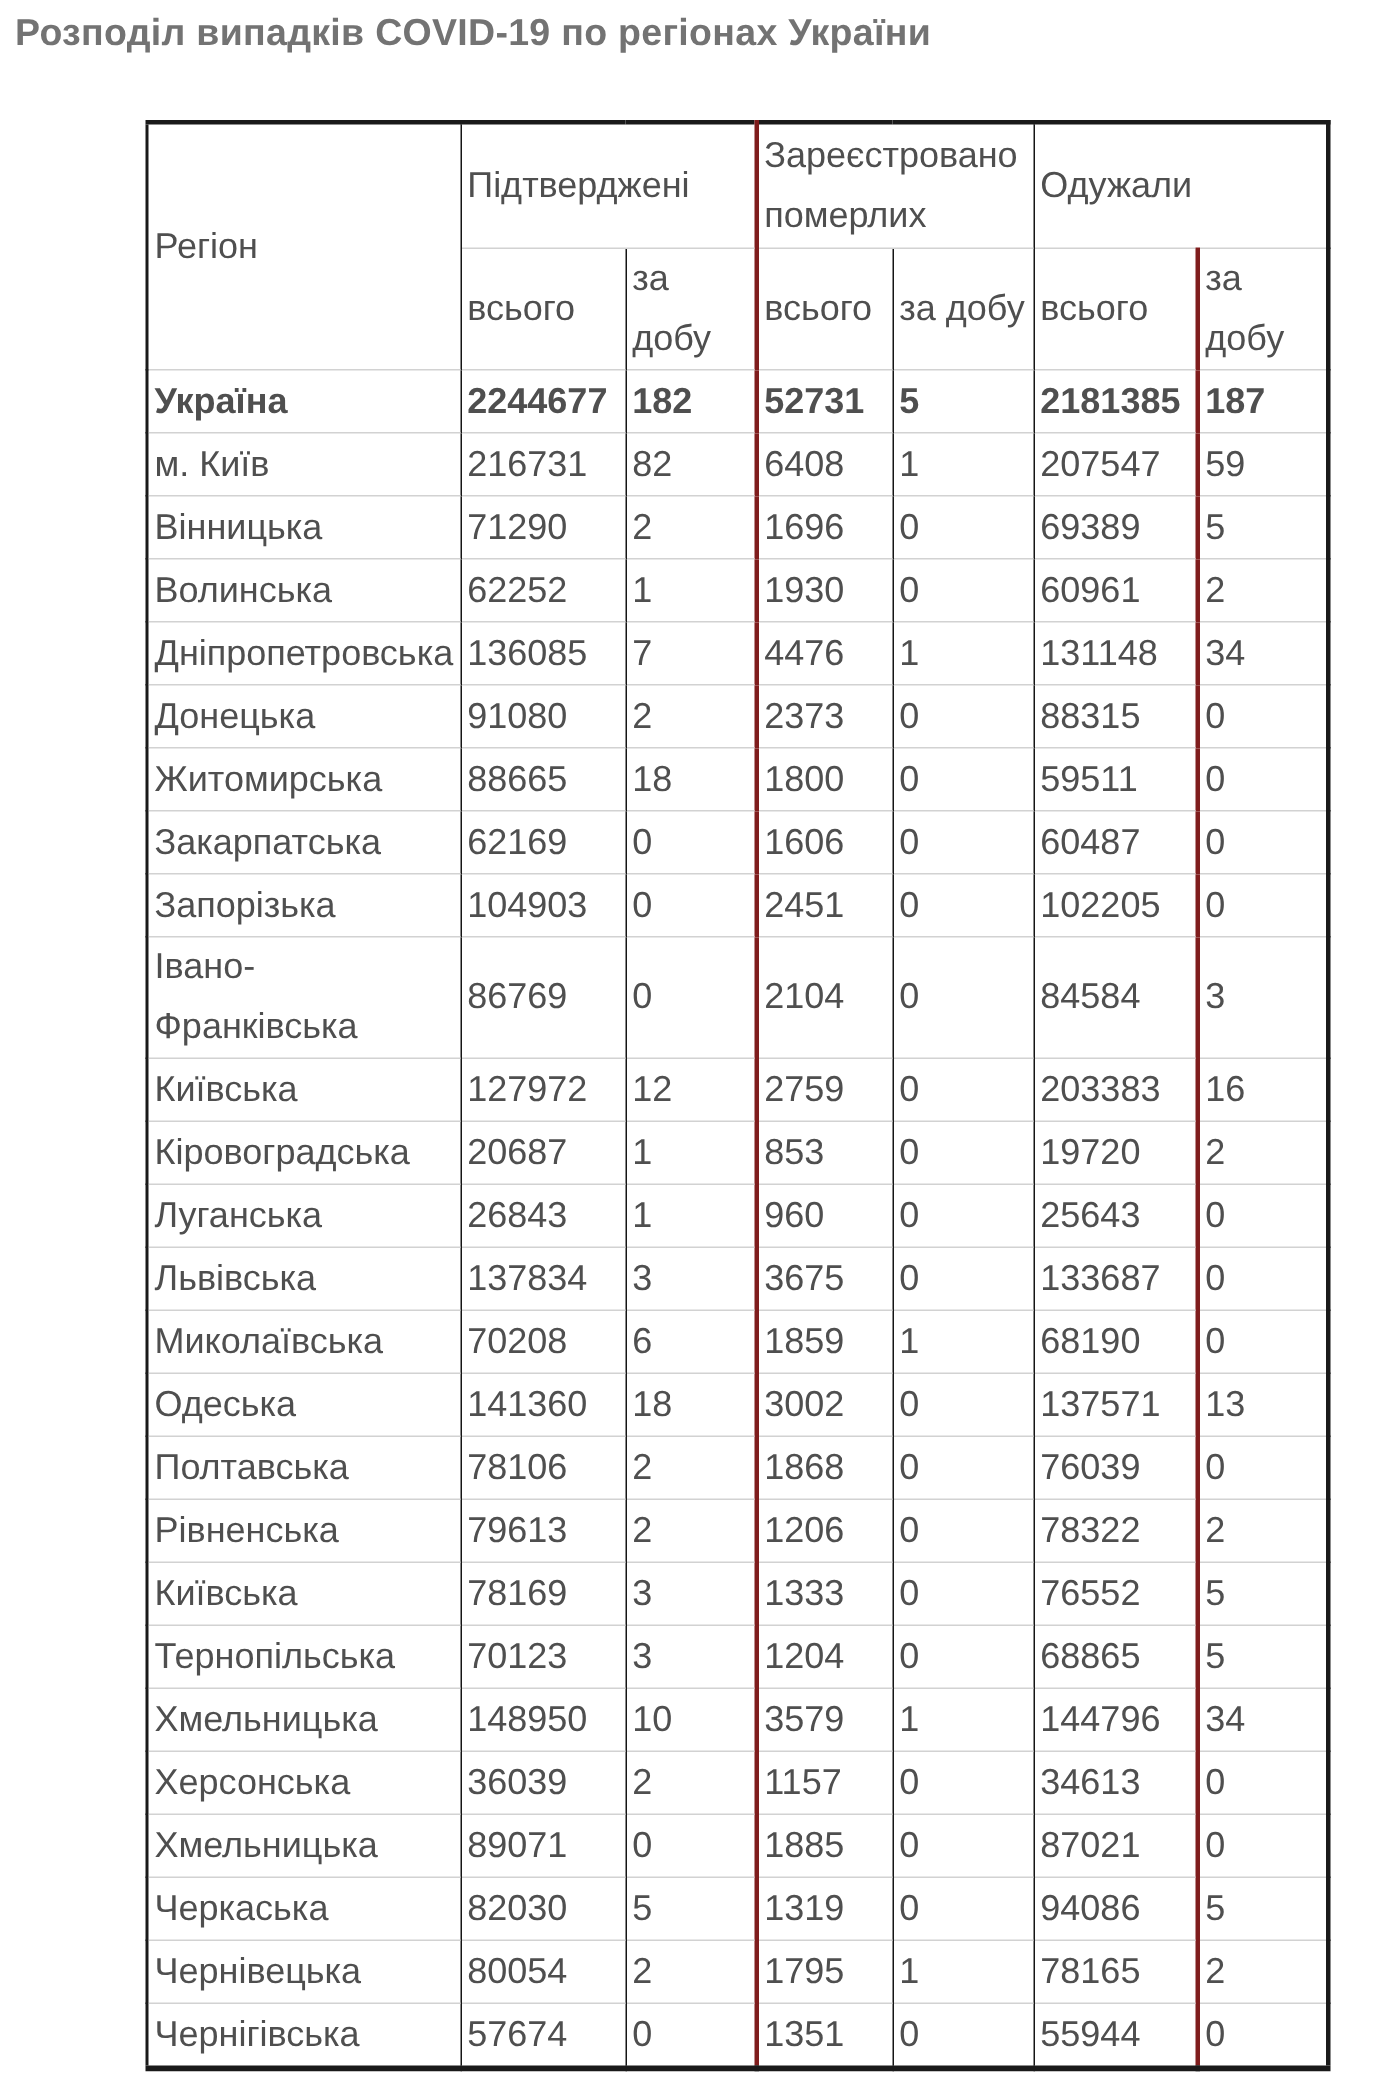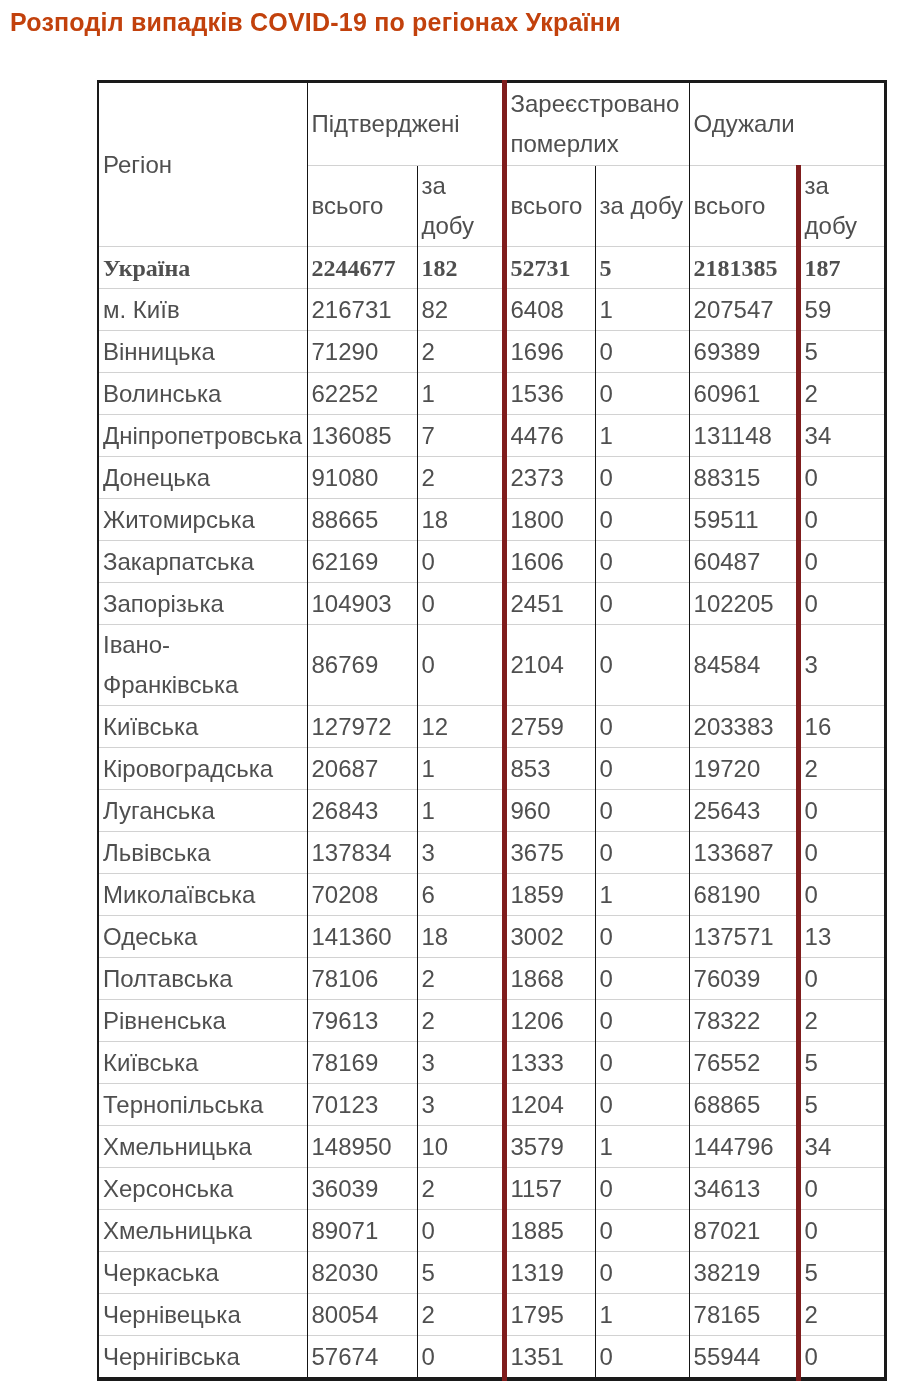--- a/index.html
+++ b/index.html
@@ -6,21 +6,21 @@
     margin:0;
     padding:0;
     background:#ffffff;
     width:916px;
     font-family:"Liberation Sans","DejaVu Sans",sans-serif;
   }
   .page-title{
     margin:8px 0 0 10px;
     font-size:25px;
     font-weight:bold;
-    color:#c2410c;
+    color:#737373;
     letter-spacing:0.2px;
     line-height:28px;
   }
   table.covid{
     margin:44px 0 0 97px;
     border-collapse:collapse;
     table-layout:fixed;
     width:787px;
     color:#4f4f4f;
     font-size:24px;
@@ -38,22 +38,22 @@
     padding:0 4px;
     line-height:40px;
     border-top:1px solid #d2d2d2;
     overflow:visible;
     white-space:normal;
   }
   tr.h1 th{height:82px;}
   tr.h2 th{height:76px;}
   table.covid td{height:41px;}
   .bl-dark{border-left:1px solid #151515;}
-  .bl-light{border-left:5px solid #7f1d1d;}
-  tr.bold td{font-weight:bold;font-family:Liberation Serif, serif;}
+  .bl-light{border-left:3px solid #7f1d1d;}
+  tr.bold td{font-weight:bold;}
 </style>
 </head>
 <body>
 
 <div class="page-title">Розподіл випадків COVID-19 по регіонах України</div>
 
 <table class="covid">
   <colgroup>
     <col style="width:209px">
     <col style="width:110px">
@@ -104,21 +104,21 @@
         <td class="bl-dark">2</td>
         <td class="bl-light">1696</td>
         <td class="bl-dark">0</td>
         <td class="bl-dark">69389</td>
         <td class="bl-light">5</td>
       </tr>
       <tr>
         <td>Волинська</td>
         <td class="bl-dark">62252</td>
         <td class="bl-dark">1</td>
-        <td class="bl-light">1536</td>
+        <td class="bl-light">1930</td>
         <td class="bl-dark">0</td>
         <td class="bl-dark">60961</td>
         <td class="bl-light">2</td>
       </tr>
       <tr>
         <td>Дніпропетровська</td>
         <td class="bl-dark">136085</td>
         <td class="bl-dark">7</td>
         <td class="bl-light">4476</td>
         <td class="bl-dark">1</td>
@@ -286,21 +286,21 @@
         <td class="bl-dark">0</td>
         <td class="bl-dark">87021</td>
         <td class="bl-light">0</td>
       </tr>
       <tr>
         <td>Черкаська</td>
         <td class="bl-dark">82030</td>
         <td class="bl-dark">5</td>
         <td class="bl-light">1319</td>
         <td class="bl-dark">0</td>
-        <td class="bl-dark">38219</td>
+        <td class="bl-dark">94086</td>
         <td class="bl-light">5</td>
       </tr>
       <tr>
         <td>Чернівецька</td>
         <td class="bl-dark">80054</td>
         <td class="bl-dark">2</td>
         <td class="bl-light">1795</td>
         <td class="bl-dark">1</td>
         <td class="bl-dark">78165</td>
         <td class="bl-light">2</td>

